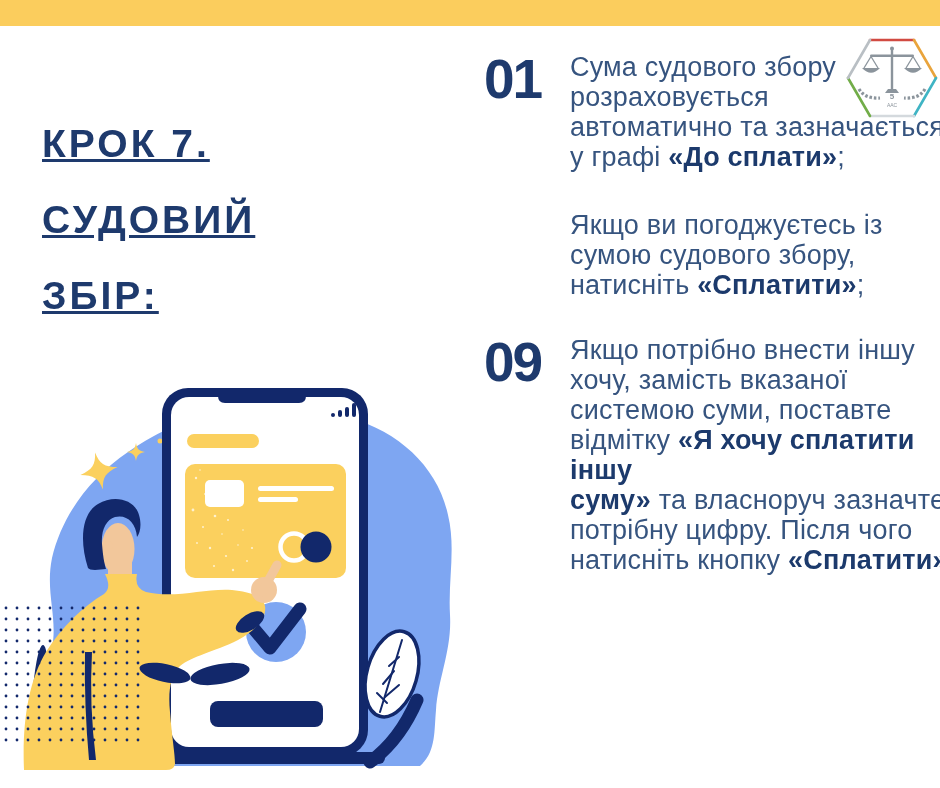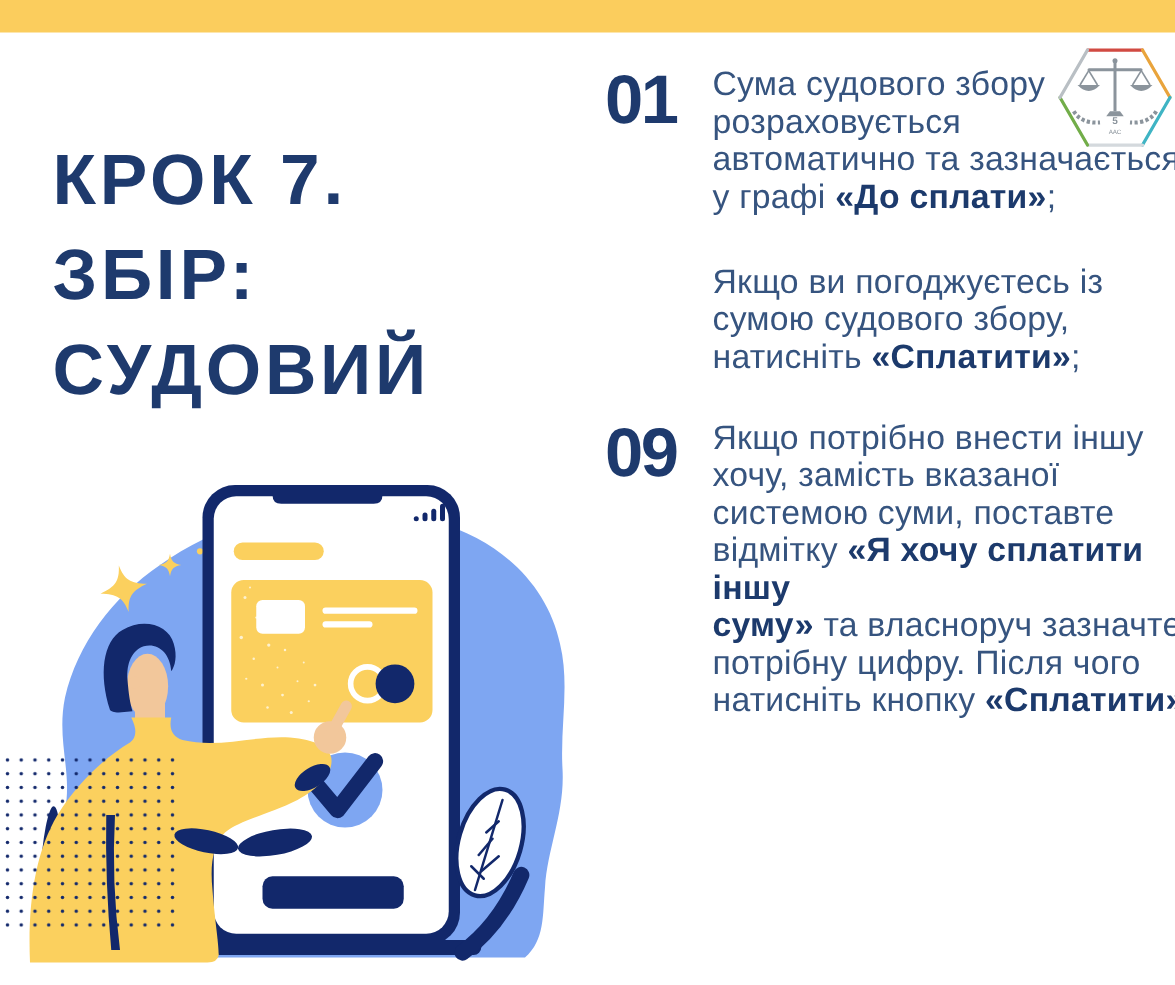--- a/index.html
+++ b/index.html
@@ -20,22 +20,22 @@
     position:relative;width:940px;height:788px;background:#ffffff;
     overflow:hidden;margin:0 auto;
   }
   .top-bar{
     position:absolute;left:0;top:0;width:940px;height:26px;
     background:var(--bar-yellow);
   }
   .logo{position:absolute;left:846px;top:38px;width:92px;height:80px;}
   .title{
     position:absolute;left:42px;top:106px;width:400px;
-    color:var(--title-navy);font-size:57px;font-weight:800;
-    line-height:76px;letter-spacing:3px;
+    color:var(--title-navy);font-size:39px;font-weight:800;
+    line-height:76px;letter-spacing:3px;text-decoration:underline;
   }
   .steps{position:absolute;left:0;top:0;width:940px;height:788px;}
   .step{position:absolute;left:464px;width:486px;margin-left:20px;}
   .step-num{
     position:absolute;left:0;top:0;width:80px;
     color:var(--title-navy);font-size:55px;font-weight:800;
     letter-spacing:-2px;line-height:55px;
   }
   .step-text{
     margin-left:86px;max-width:400px;
@@ -82,22 +82,22 @@
     <g fill="none" stroke="var(--logo-gray,#8b949c)" stroke-width="3.2" stroke-dasharray="2.6 1.9">
       <path d="M13,51 Q19,61 34,60"></path>
       <path d="M79,51 Q73,61 58,60"></path>
     </g>
     <text x="46" y="61" text-anchor="middle" font-size="8" font-weight="700" fill="var(--logo-gray,#8b949c)">5</text>
     <text x="46" y="69" text-anchor="middle" font-size="5" fill="var(--logo-gray,#8b949c)">ААС</text>
   </svg>
 
   <h1 class="title">
     <div>КРОК 7.</div>
+    <div>СУДОВИЙ</div>
     <div>ЗБІР:</div>
-    <div>СУДОВИЙ</div>
   </h1>
 
   <div class="steps">
       <div class="step step-1">
         <div class="step-num">01</div>
         <div class="step-text"><span>Сума судового збору
 розраховується
 автоматично та зазначається
 у графі </span><strong>«До сплати»</strong><span>;</span></div>
       </div>

